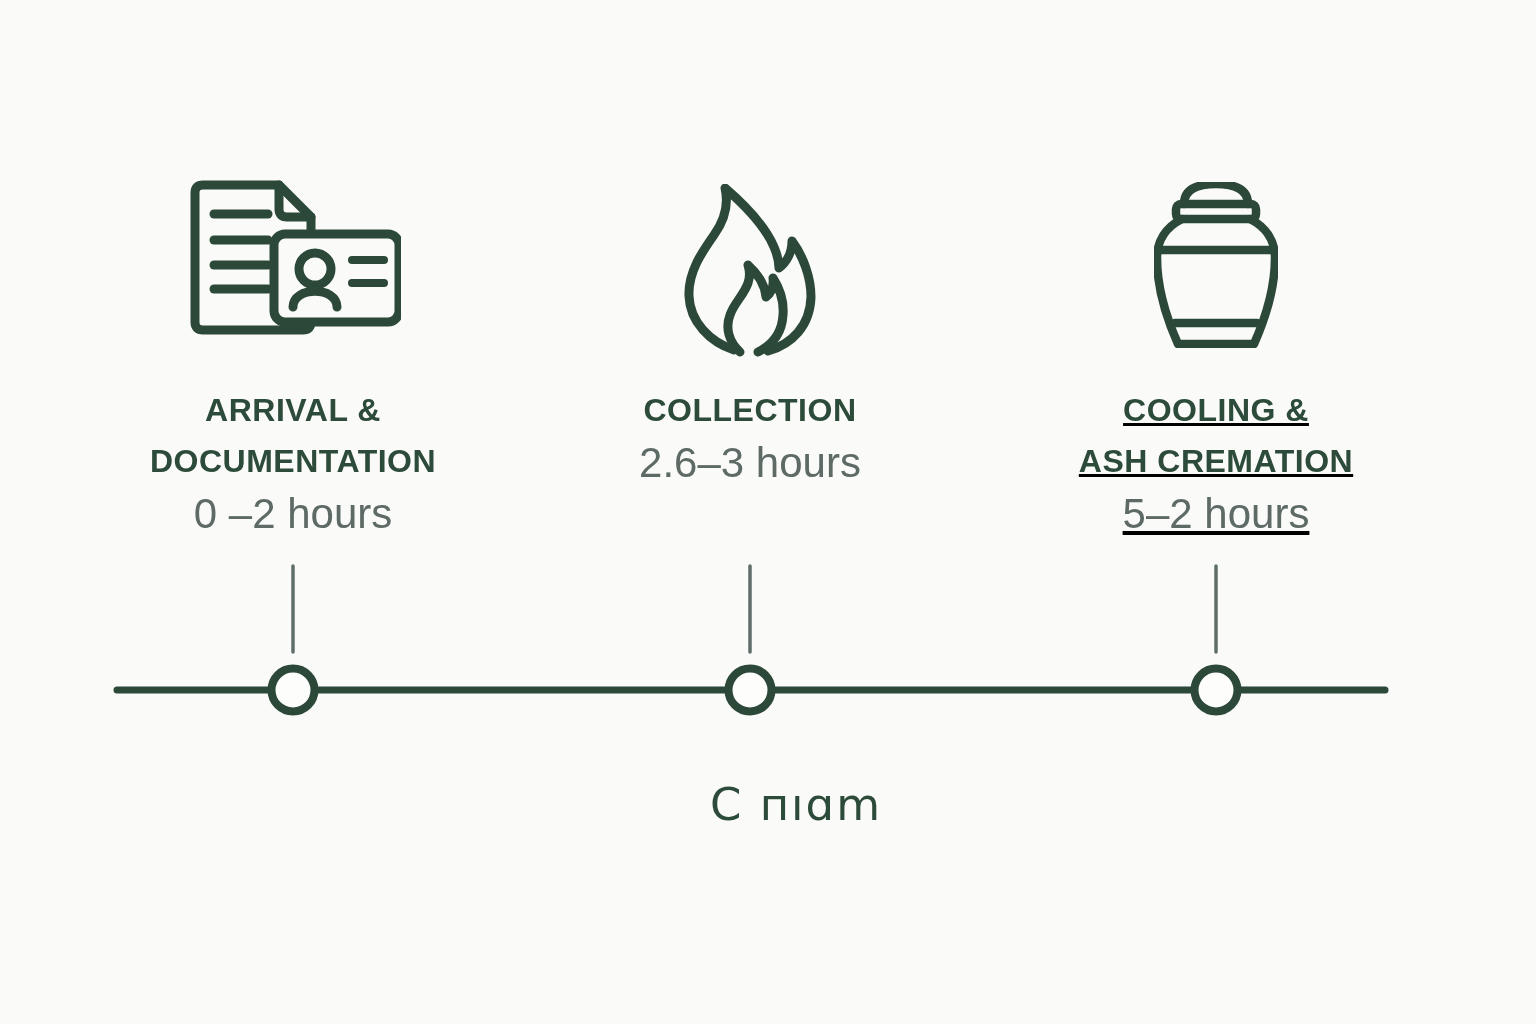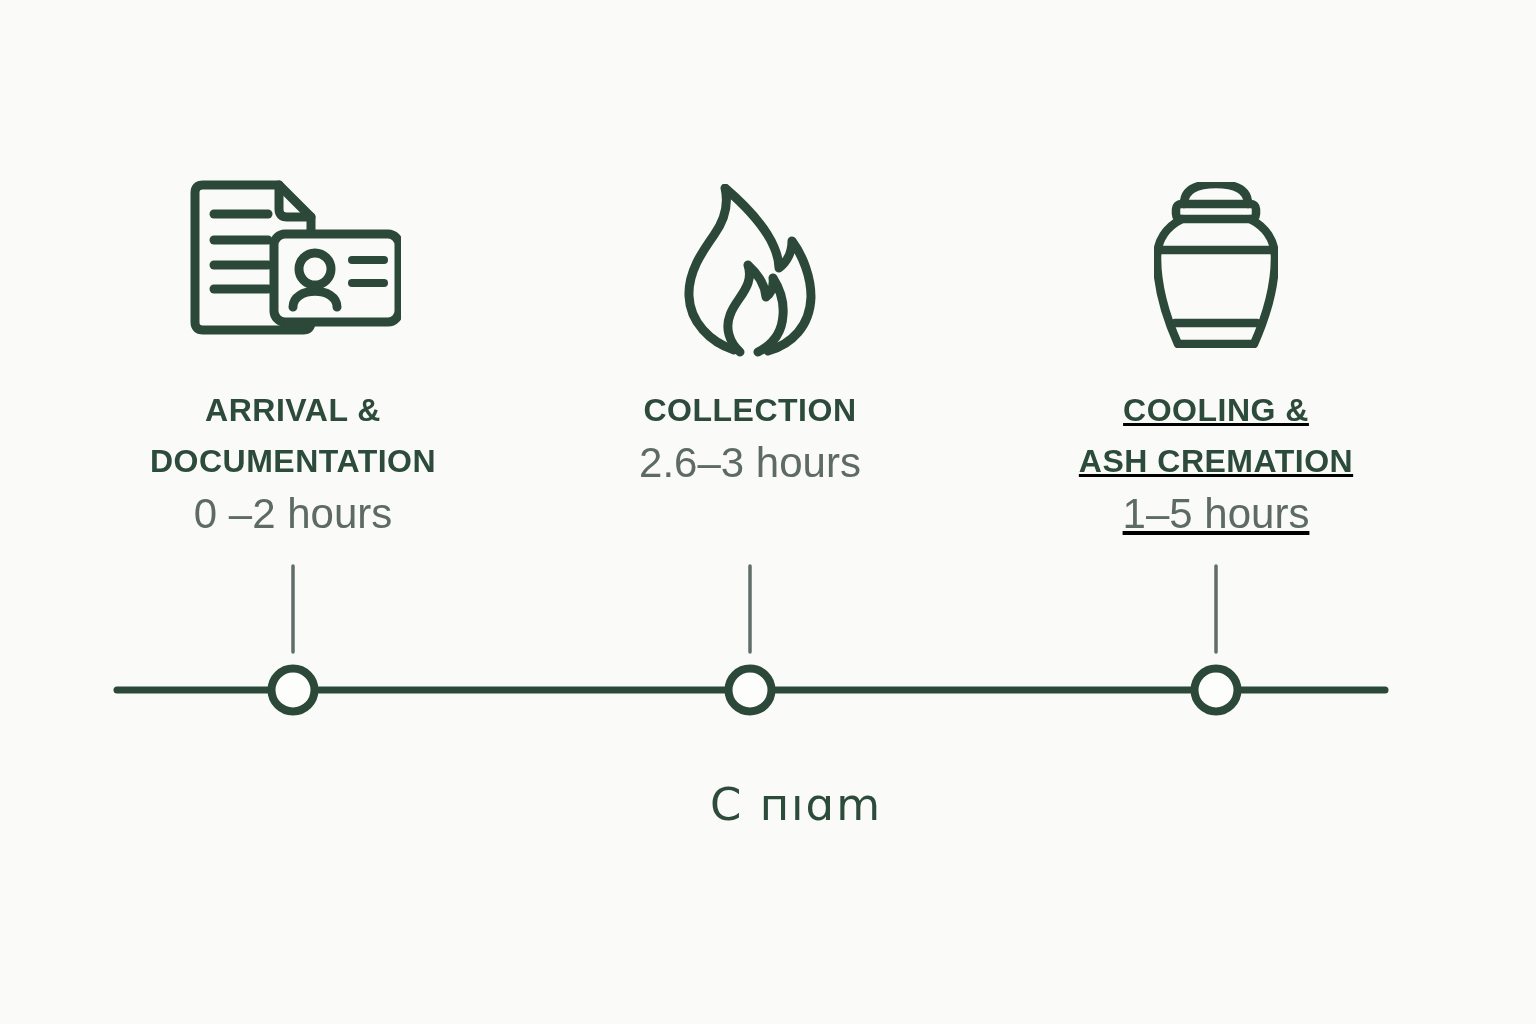--- a/index.html
+++ b/index.html
@@ -124,21 +124,21 @@
 
       <path d="M28 37 C12 45 3 59 3 76 C3 107 12 135 24 162 L100 162 C112 135 121 107 121 76 C121 59 112 45 96 37"></path>
       <path d="M5 68 H119"></path>
       <path d="M21 141 H103"></path>
     </svg>
   </div>
   <div class="stage-title">
     <div>COOLING &amp;</div>
     <div>ASH CREMATION</div>
   </div>
-  <div class="stage-duration">1–5 hours</div>
+  <div class="stage-duration">5–2 hours</div>
 </div>
 
 <svg class="timeline-svg" viewBox="0 0 1536 1024">
   <line x1="117" y1="690" x2="1385" y2="690" stroke="#2b4839" stroke-width="7" stroke-linecap="round"></line>
   <line x1="293" y1="566" x2="293" y2="652" stroke="#5f6e6b" stroke-width="3.5" stroke-linecap="round"></line>
   <line x1="750" y1="566" x2="750" y2="652" stroke="#5f6e6b" stroke-width="3.5" stroke-linecap="round"></line>
   <line x1="1216" y1="566" x2="1216" y2="652" stroke="#5f6e6b" stroke-width="3.5" stroke-linecap="round"></line>
   <circle cx="293" cy="690" r="21.5" fill="#fdfdfc" stroke="#2b4839" stroke-width="8"></circle>
   <circle cx="750" cy="690" r="21.5" fill="#fdfdfc" stroke="#2b4839" stroke-width="8"></circle>
   <circle cx="1216" cy="690" r="21.5" fill="#fdfdfc" stroke="#2b4839" stroke-width="8"></circle>

